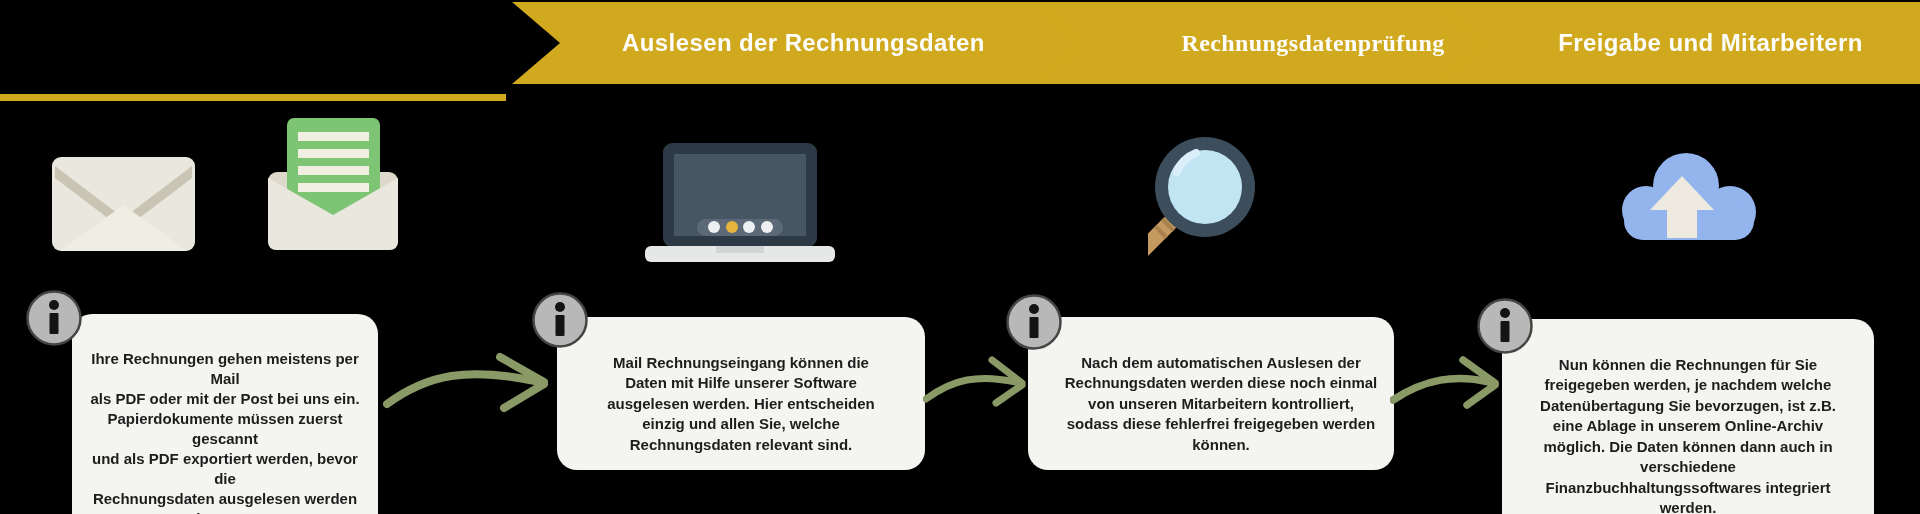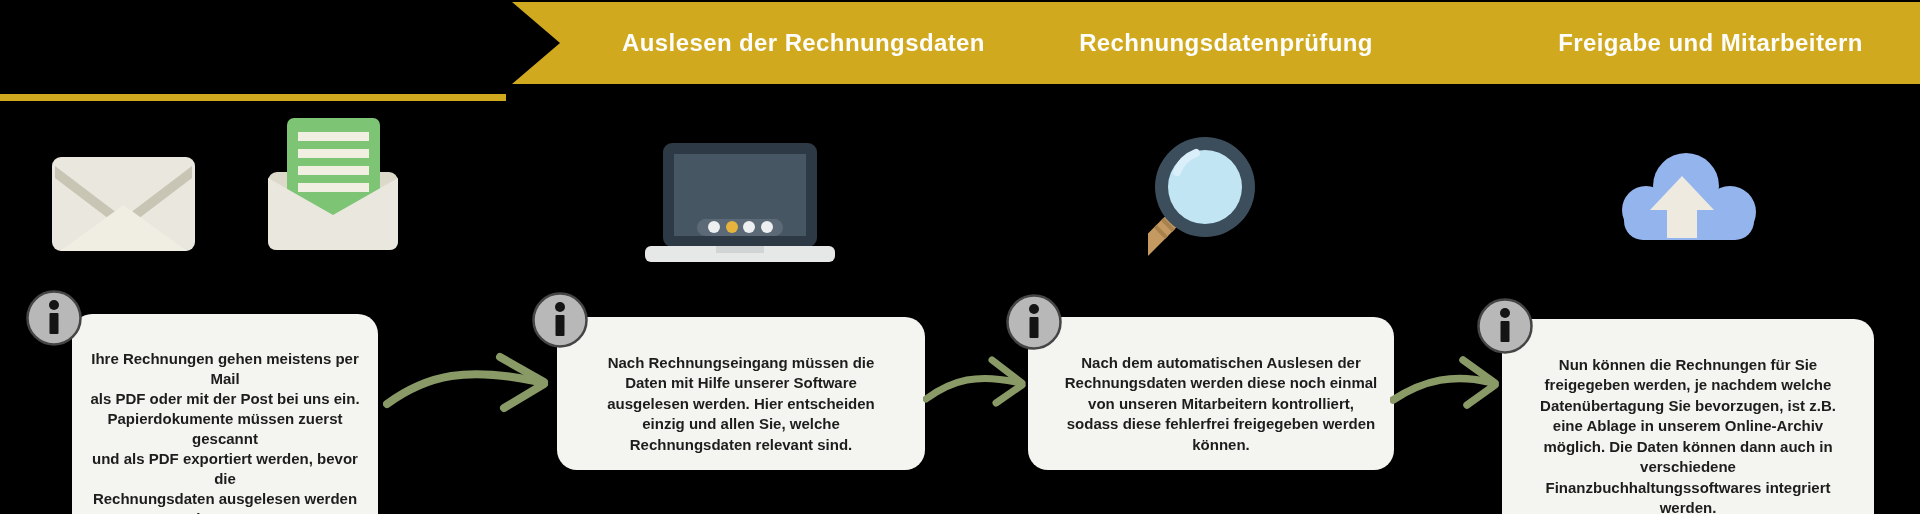--- a/index.html
+++ b/index.html
@@ -34,21 +34,21 @@
   }
 </style>
 </head>
 <body>
 
 <div id="canvas">
 
   <div class="banner banner-mid abs" style="left:512px;width:487px;align-items:center;">
     <span>Auslesen der Rechnungsdaten</span>
   </div>
-  <div class="banner banner-mid abs" style="left:946px;width:464px;">
+  <div class="banner banner-mid abs" style="left:1033px;width:464px;font-family:Liberation Serif, serif;">
     <span>Rechnungsdatenprüfung</span>
   </div>
   <div class="banner banner-mid abs" style="left:1435px;width:455px;">
     <span>Freigabe und Mitarbeitern</span>
   </div>
   <div class="banner-underline"></div>
 
   <svg class="abs" style="left:52px;top:157px;" width="143" height="94" viewBox="0 0 143 94">
     <rect width="143" height="94" rx="9" fill="#eae8de"></rect>
     <path d="M3 9 L71.5 61 L140 9 L140 21 L71.5 73 L3 21 Z" fill="#c8c5b5"></path>
@@ -103,21 +103,21 @@
 
   <div class="info-card" style="left:72px;top:314px;width:306px;line-height:20px;">
     <span>Ihre Rechnungen gehen meistens per Mail
 als PDF oder mit der Post bei uns ein.
 Papierdokumente müssen zuerst gescannt
 und als PDF exportiert werden, bevor die
 Rechnungsdaten ausgelesen werden
 können.</span>
   </div>
   <div class="info-card" style="left:557px;top:317px;width:368px;">
-    <span>Nach Rechnungseingang müssen die
+    <span>Mail Rechnungseingang können die
 Daten mit Hilfe unserer Software
 ausgelesen werden. Hier entscheiden
 einzig und allen Sie, welche
 Rechnungsdaten relevant sind.</span>
   </div>
   <div class="info-card" style="left:1028px;top:317px;width:366px;padding-left:28px;">
     <span>Nach dem automatischen Auslesen der
 Rechnungsdaten werden diese noch einmal
 von unseren Mitarbeitern kontrolliert,
 sodass diese fehlerfrei freigegeben werden

